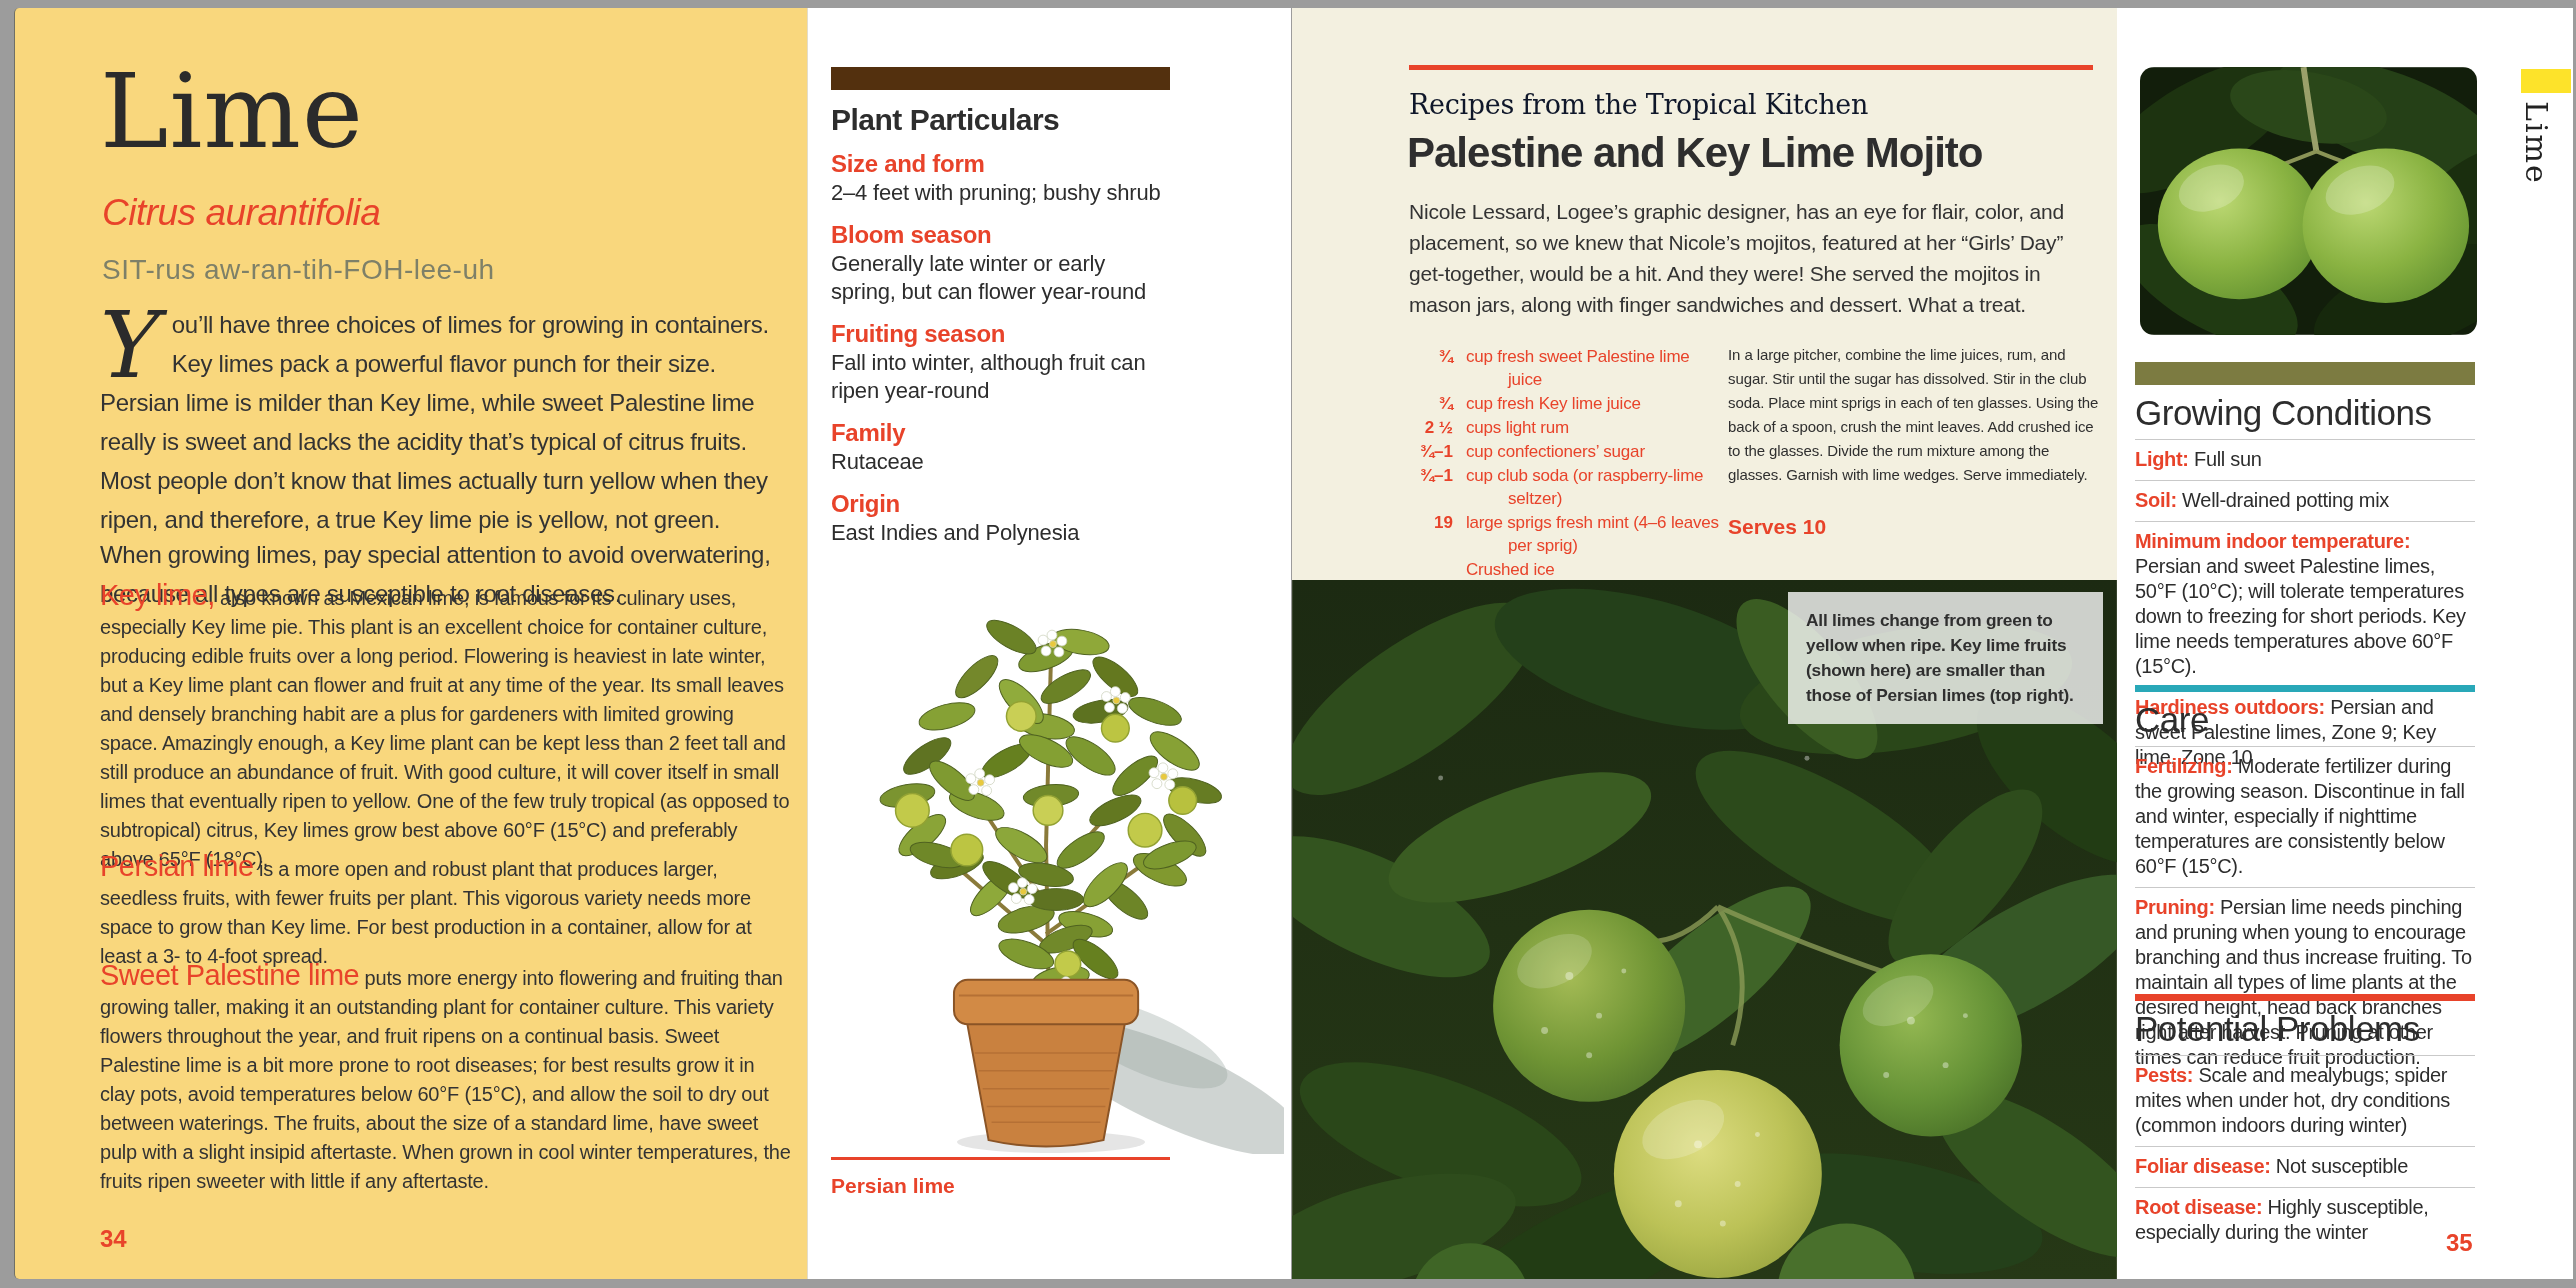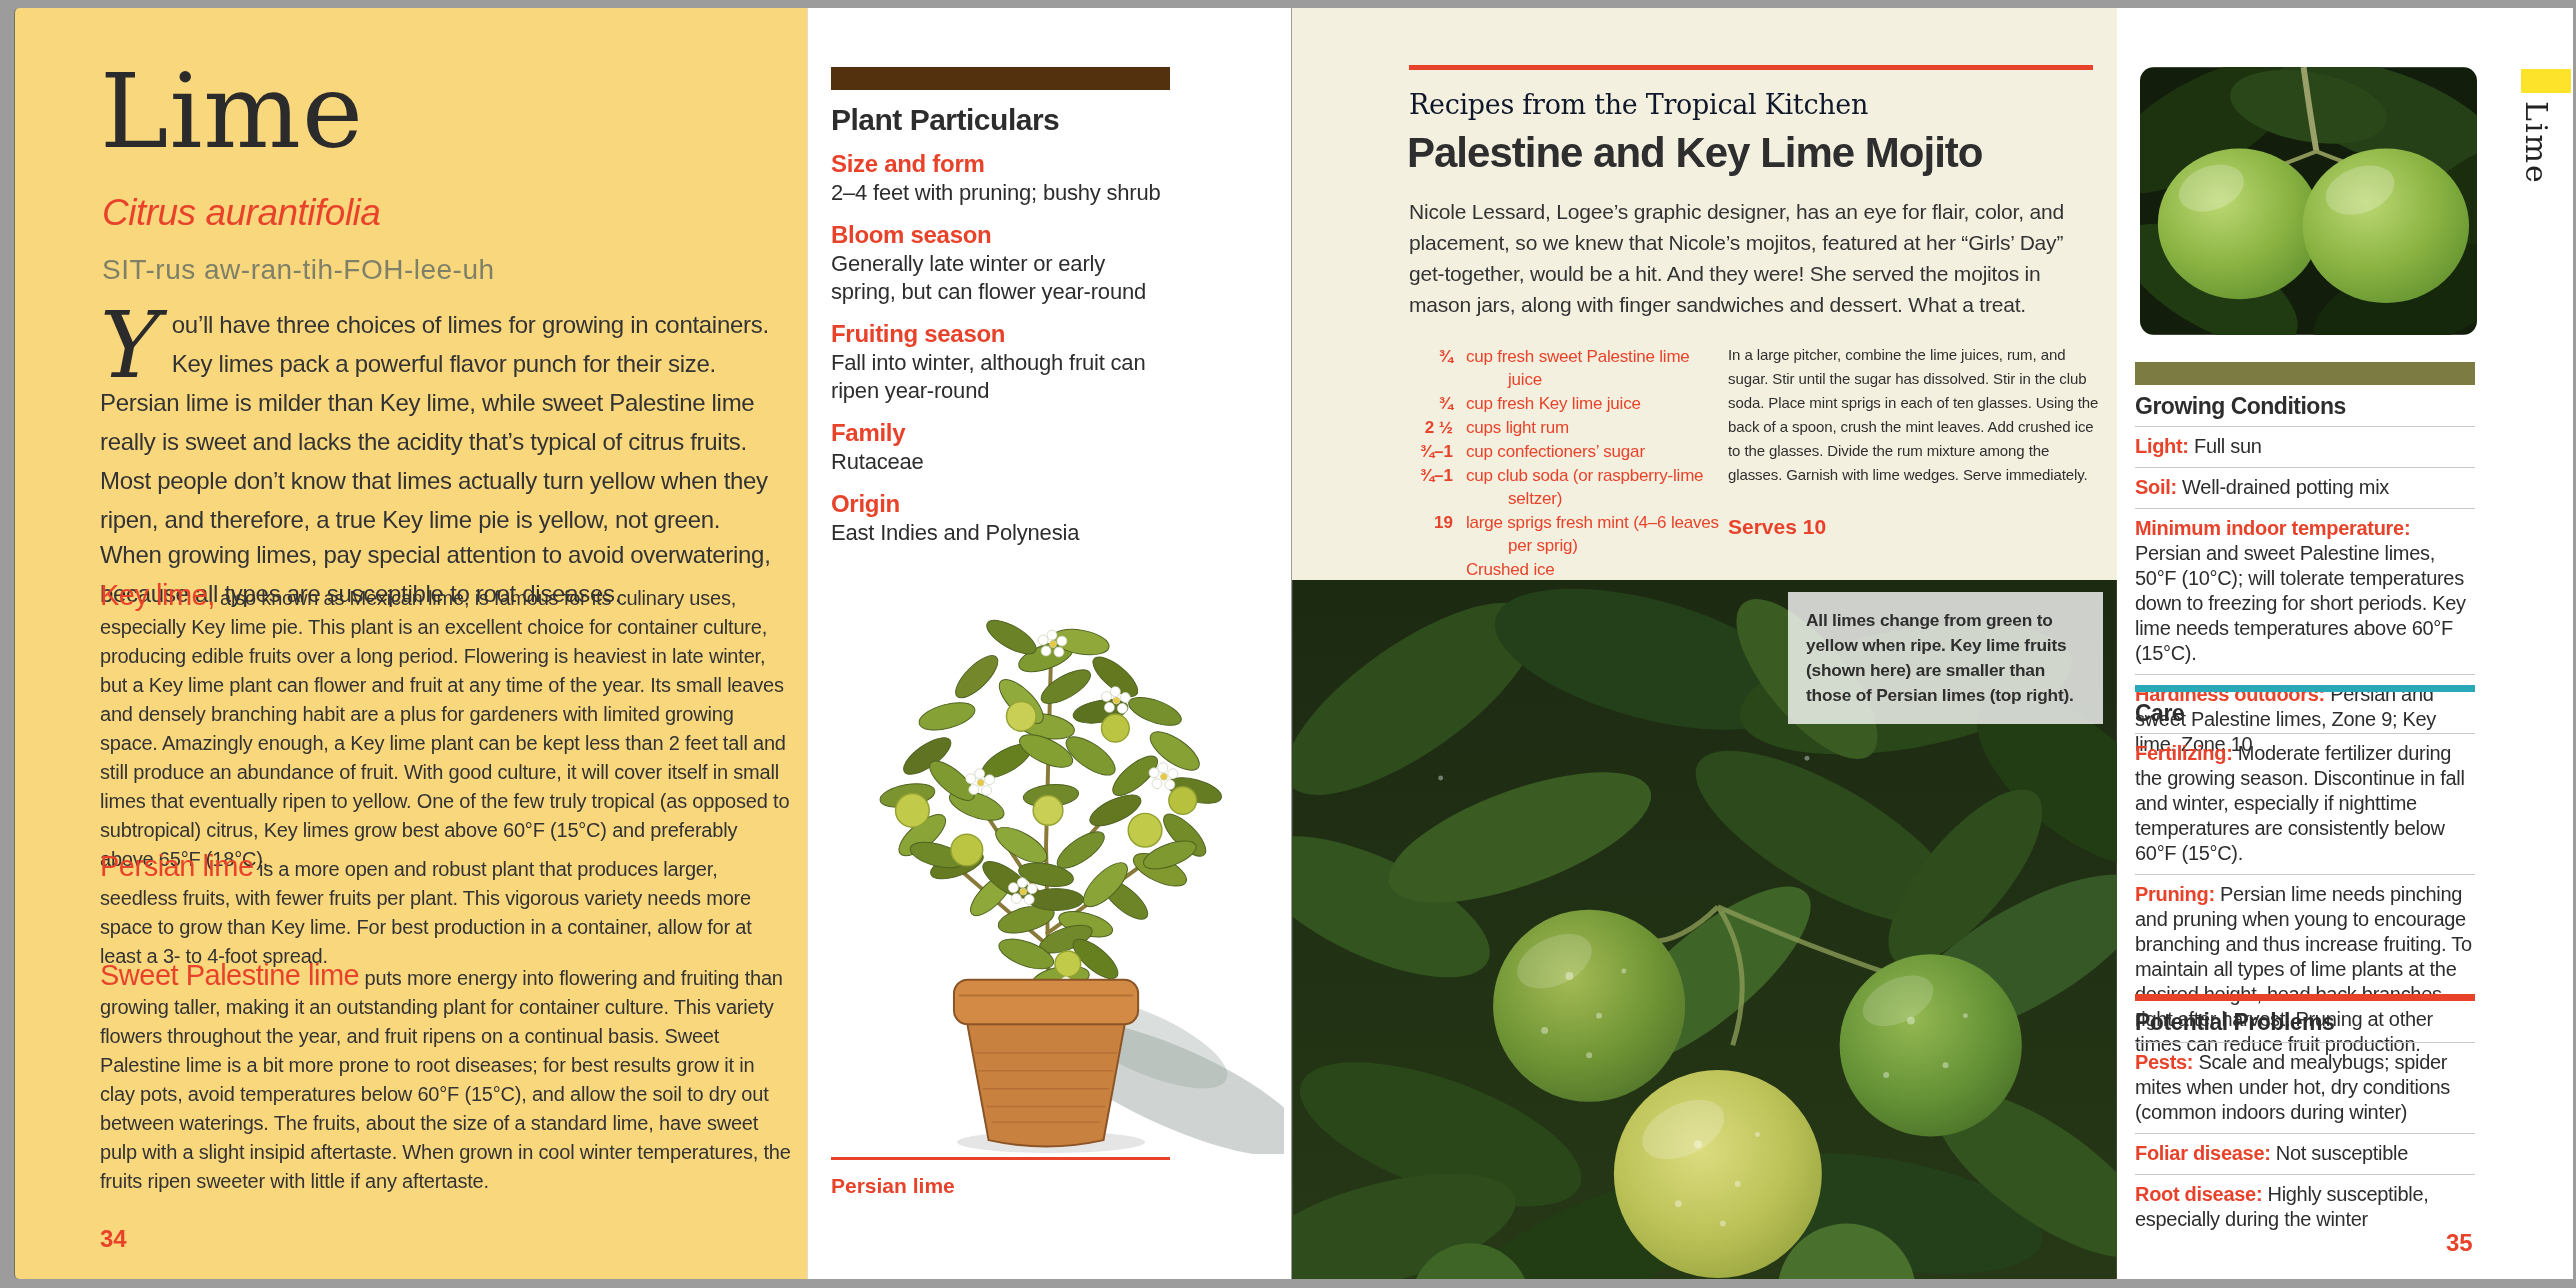--- a/index.html
+++ b/index.html
@@ -48,21 +48,21 @@
   .rc-serves { position:absolute; left:436px; top:507px; font-size:21px; font-weight:bold; color:#e8432a; }
   #photo-big { position:absolute; left:0; top:572px; width:825px; height:699px; }
   .photo-caption { position:absolute; left:496px; top:12px; width:315px; background:rgba(255,255,255,0.78); padding:16px 18px; font-size:17.3px; font-weight:bold; line-height:25px; color:#2f2f2f; letter-spacing:-0.2px; }
   
   #col-right { left:2117px; width:456px; background:#ffffff; }
   #photo-small { position:absolute; left:23px; top:59px; width:337px; height:268px; border-radius:14px; overflow:hidden; }
   .info-sec { position:absolute; left:18px; width:340px; }
   .sec-bar { width:100%; }
   .bar-thick { height:23px; }
   .bar-thin { height:7px; }
-  .sec-head { font-size:23px; font-weight:bold; color:#2d2d2d; letter-spacing:-0.5px; padding:8px 0 6px 0; border-bottom:1px solid #c9c9c9; }
+  .sec-head { font-size:35px; font-weight:normal; color:#2d2d2d; letter-spacing:-0.5px; padding:8px 0 6px 0; border-bottom:1px solid #c9c9c9; }
   .info-item { padding:7px 0 8px 0; border-bottom:1px solid #c9c9c9; font-size:20px; line-height:25px; color:#2d2d2d; letter-spacing:-0.3px; }
   .info-item:last-child { border-bottom:none; }
   .info-label { font-weight:bold; color:#e8432a;margin-top:11px; }
   #sec-growing { top:354px; }
   #sec-care { top:677px; }
   #sec-problems { top:986px; }
   #pn-right { left:329px; top:1221px; }
   
   .tab-yellow { position:absolute; left:404px; top:61px; width:50px; height:24px; background:#fde32a; }
   .tab-label { position:absolute; left:402px; top:93px; writing-mode:vertical-rl; font-family:"DejaVu Serif", serif; font-size:30px; color:#222; letter-spacing:2px; }

